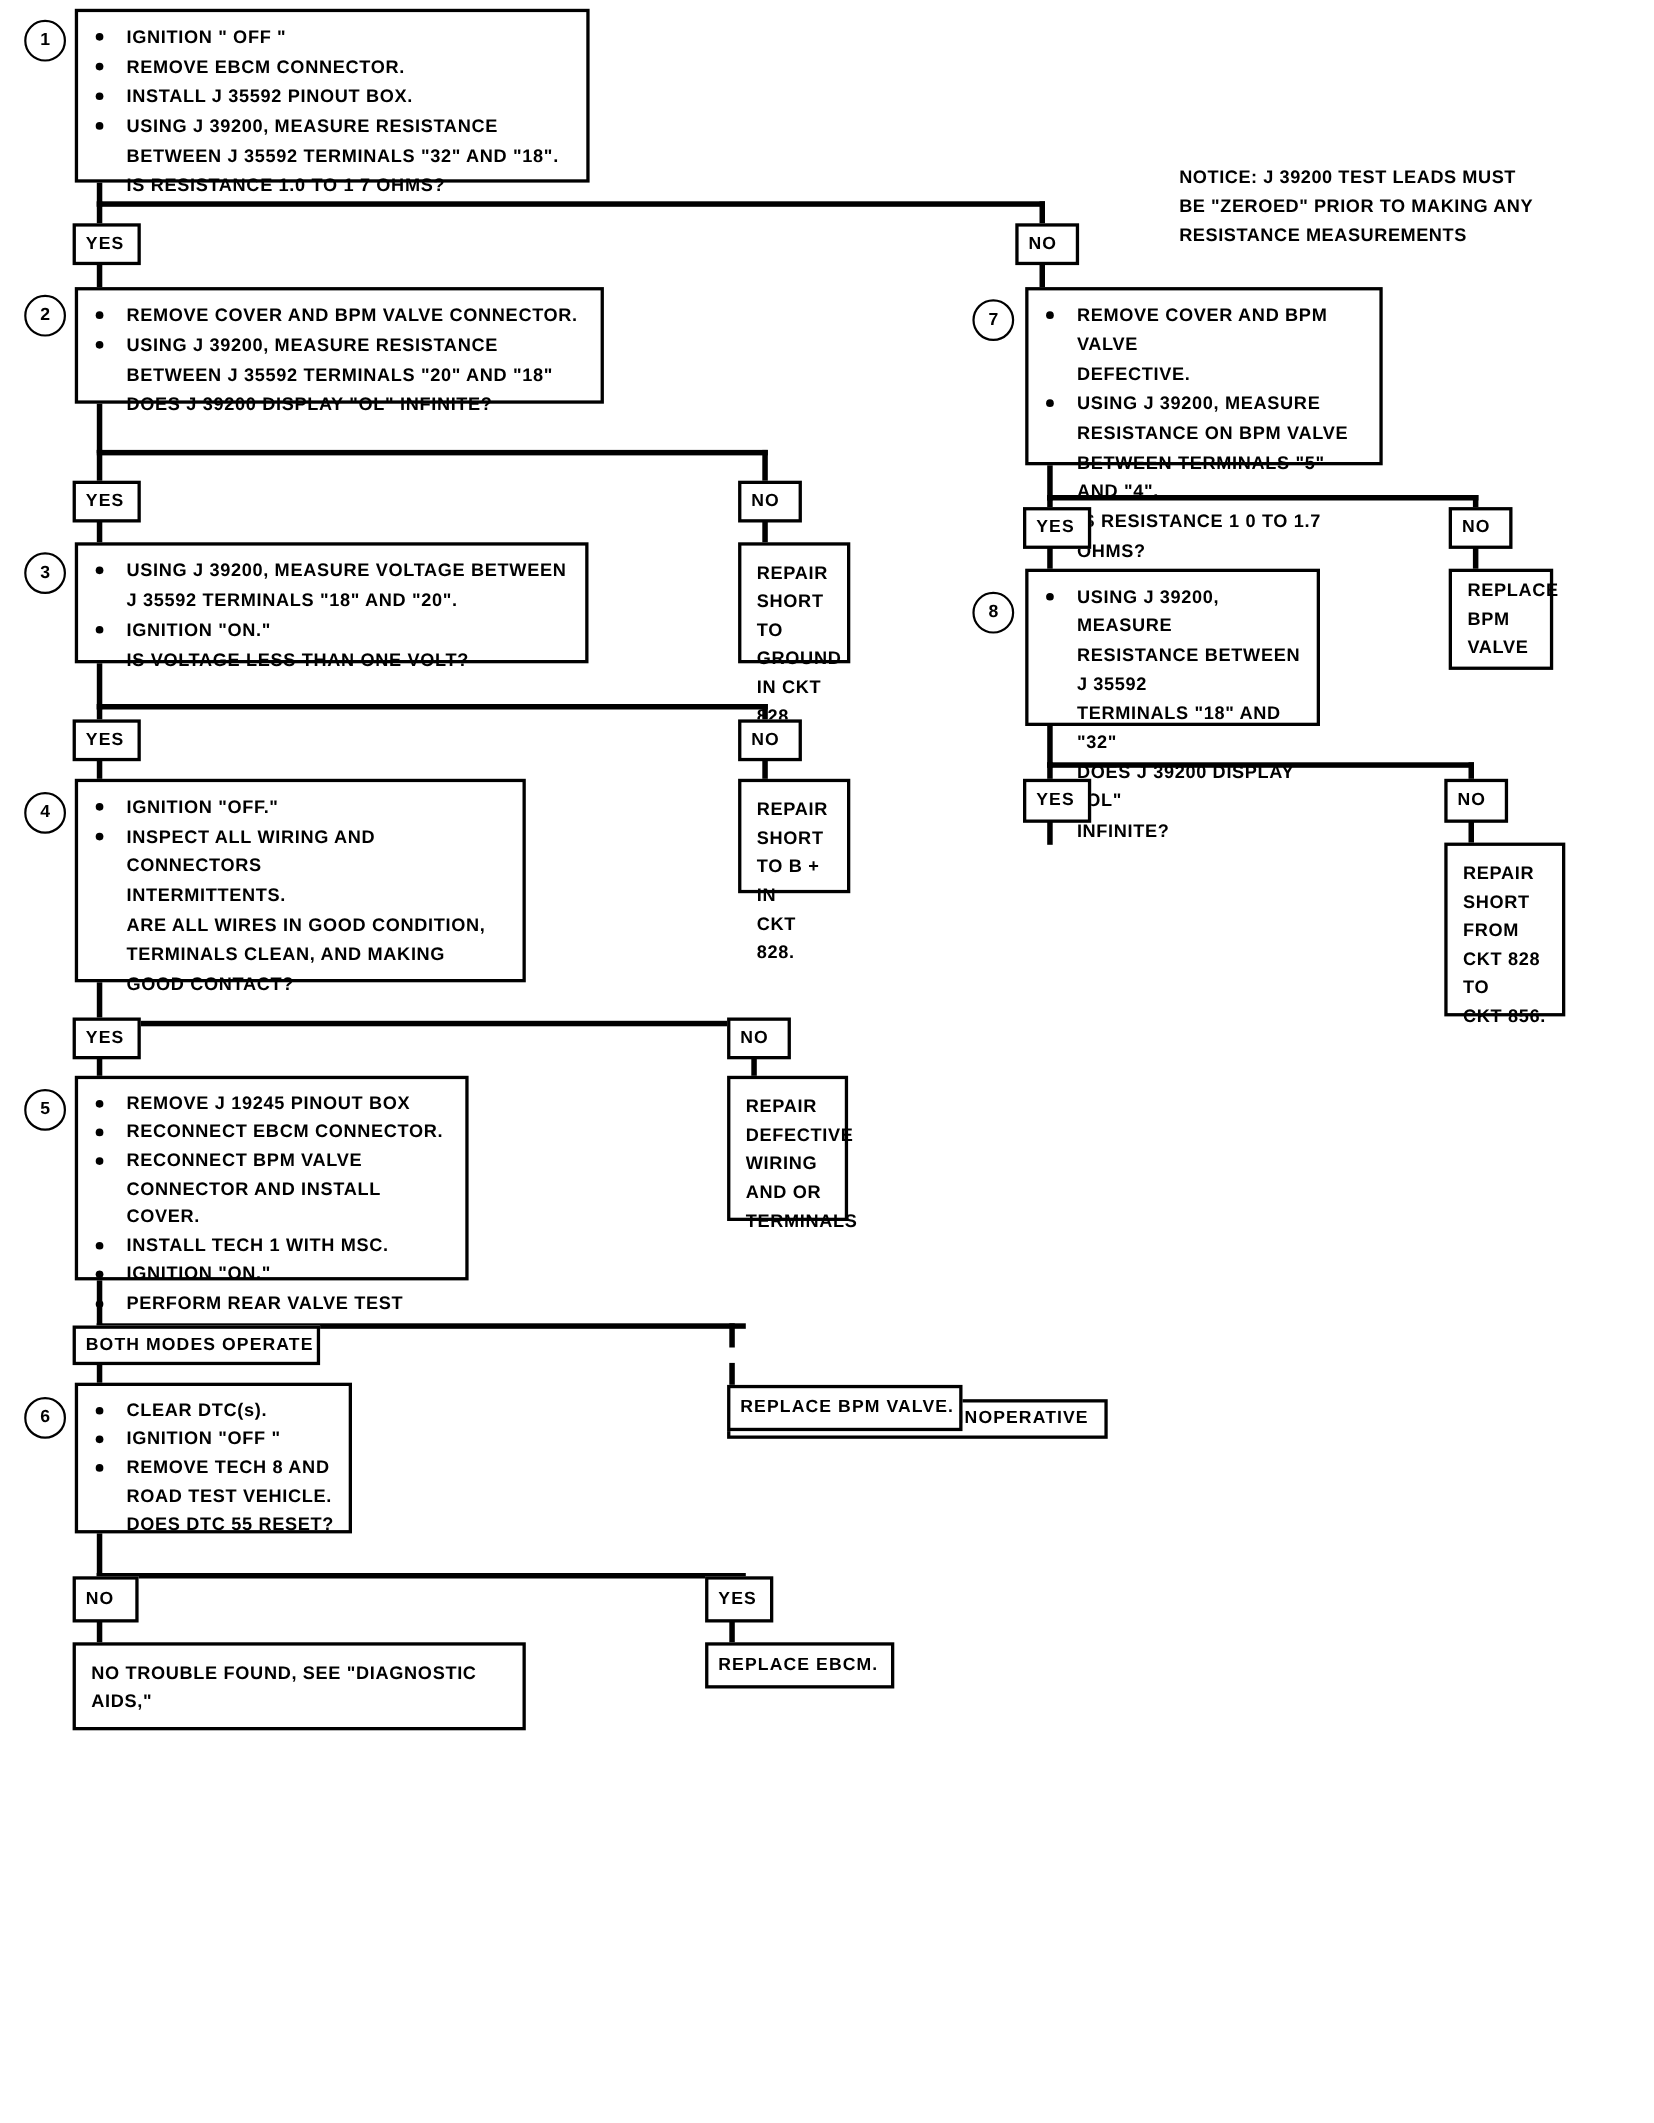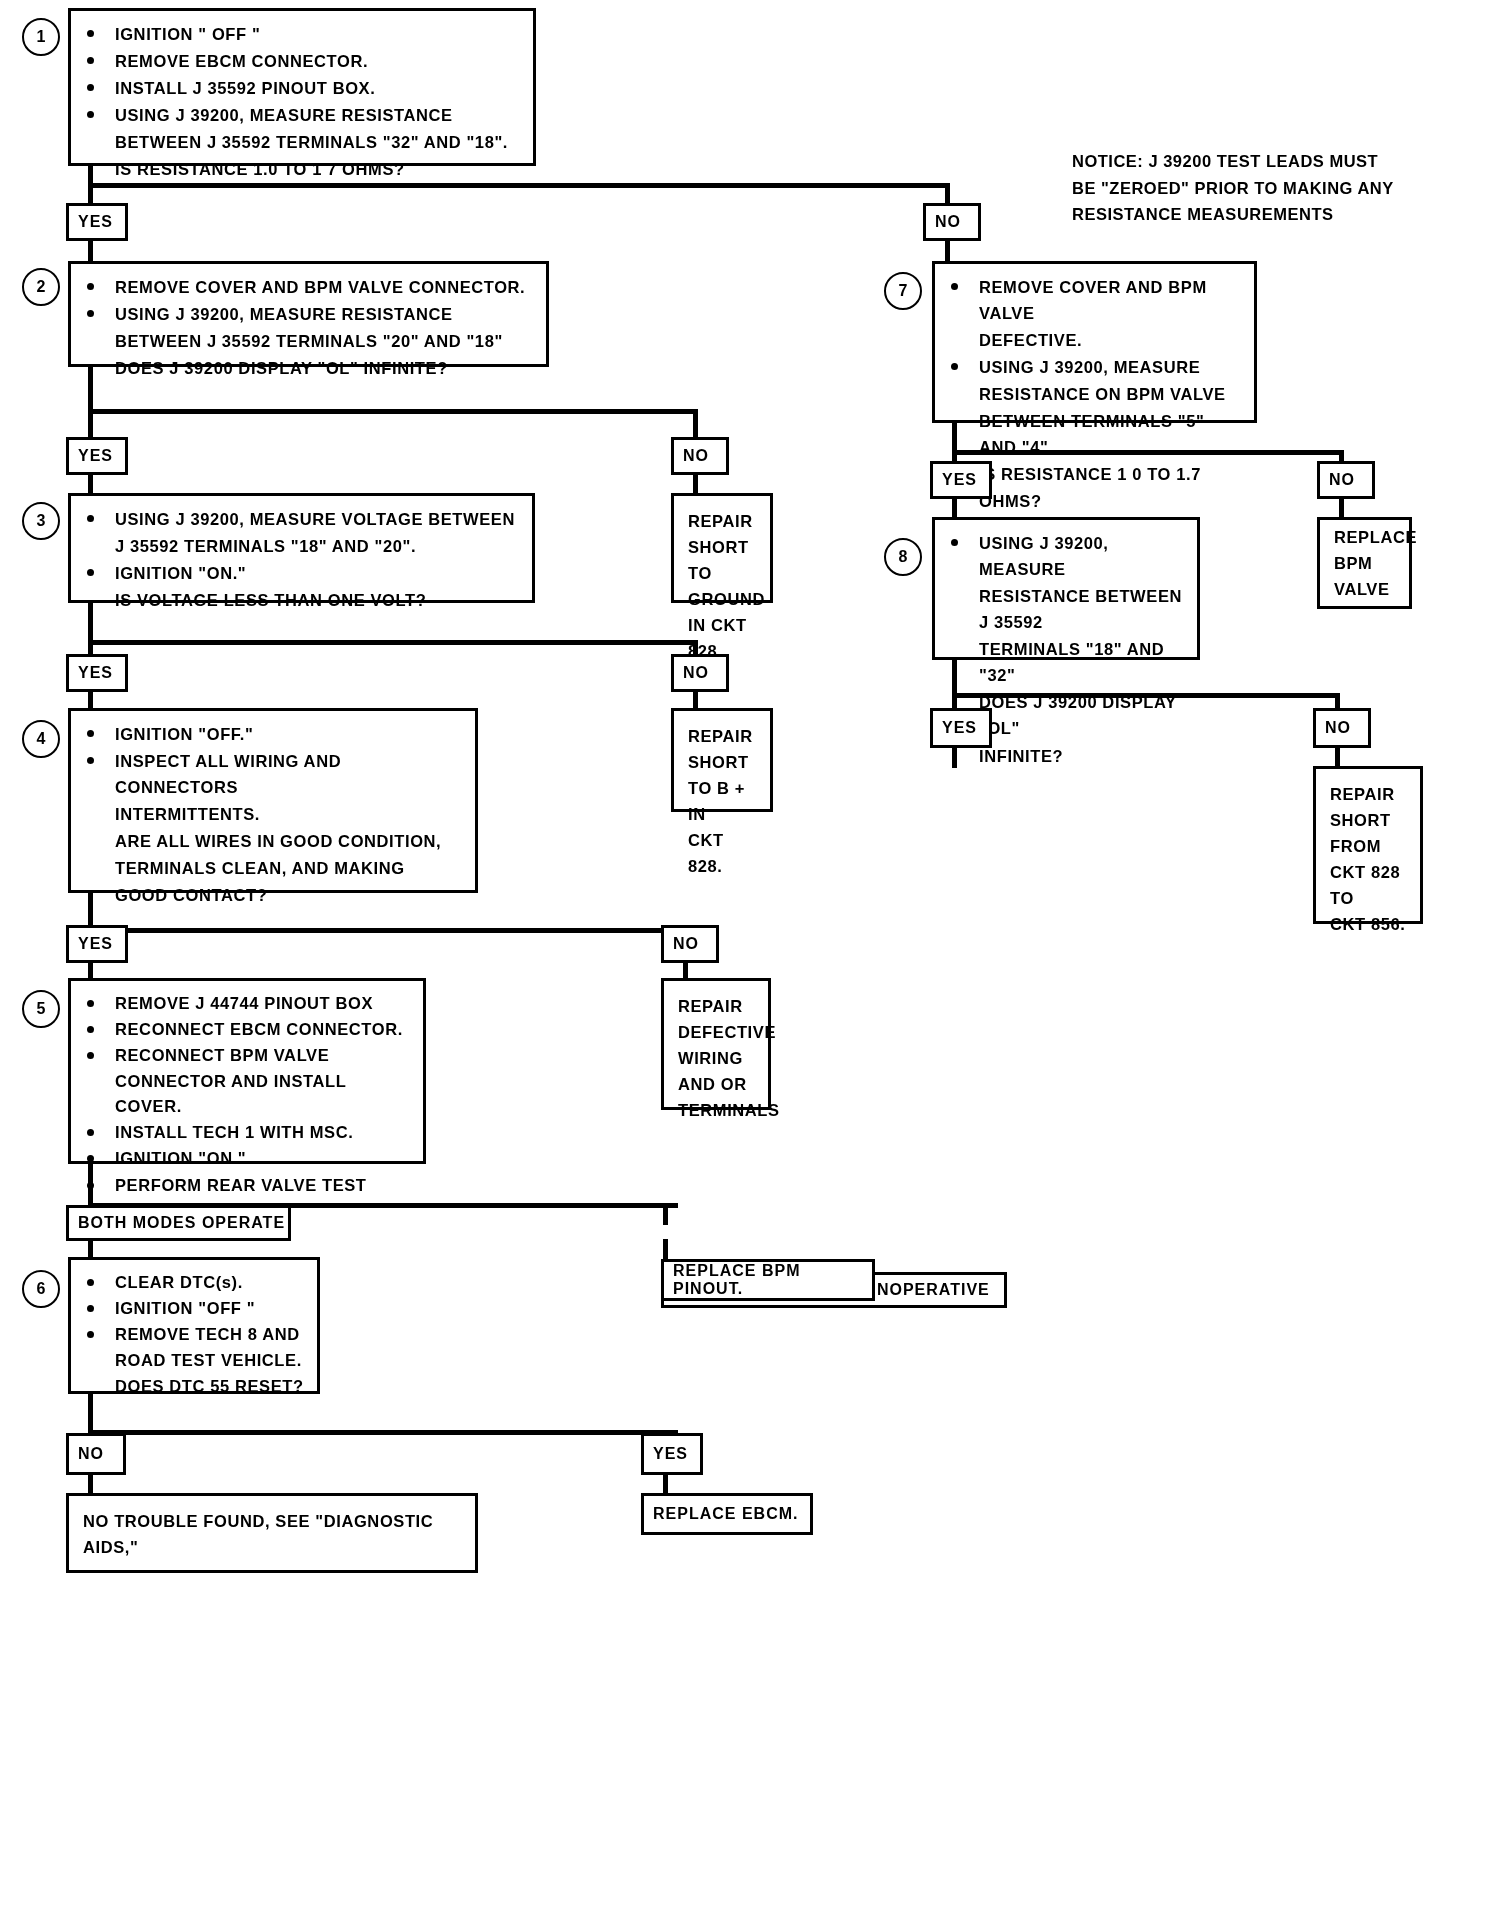--- a/index.html
+++ b/index.html
@@ -209,21 +209,21 @@
 
   <div class="tagbox" style="left:66px; top:925px; width:62px; height:38px;">YES</div>
   <div class="tagbox" style="left:661px; top:925px; width:58px; height:38px;">NO</div>
 
   <div class="ln-v" style="left:88px; top:961px; height:22px;"></div>
   <div class="ln-v" style="left:683px; top:961px; height:22px;"></div>
 
   <div class="circ" style="left:22px; top:990px;">5</div>
   <div class="box" style="left:68px; top:978px; width:358px; height:186px; line-height:1.52;">
     <ul class="bl">
-      <li>REMOVE J 44744 PINOUT BOX</li>
+      <li>REMOVE J 19245 PINOUT BOX</li>
       <li>RECONNECT EBCM CONNECTOR.</li>
       <li>RECONNECT BPM VALVE</li>
       <li class="cont">CONNECTOR AND INSTALL COVER.</li>
       <li>INSTALL TECH 1 WITH MSC.</li>
       <li>IGNITION "ON."</li>
       <li>PERFORM REAR VALVE TEST</li>
     </ul>
   </div>
 
   <div class="box plain" style="left:661px; top:978px; width:110px; height:132px; padding-top:12px; white-space:pre-line;">REPAIR
@@ -247,21 +247,21 @@
   <div class="box" style="left:68px; top:1257px; width:252px; height:137px; line-height:1.52;">
     <ul class="bl">
       <li>CLEAR DTC(s).</li>
       <li>IGNITION "OFF "</li>
       <li>REMOVE TECH 8 AND</li>
       <li class="cont">ROAD TEST VEHICLE.</li>
       <li class="cont">DOES DTC 55 RESET?</li>
     </ul>
   </div>
 
-  <div class="tagbox" style="left:661px; top:1259px; width:214px; height:42px;">REPLACE BPM PINOUT.</div>
+  <div class="tagbox" style="left:661px; top:1259px; width:214px; height:42px;">REPLACE BPM VALVE.</div>
 
   <div class="ln-v" style="left:88px; top:1394px; height:42px;"></div>
   <div class="ln-h" style="left:88px; top:1430px; width:590px;"></div>
   <div class="ln-v" style="left:88px; top:1430px; height:22px;"></div>
   <div class="ln-v" style="left:663px; top:1430px; height:22px;"></div>
 
   <div class="tagbox" style="left:66px; top:1433px; width:60px; height:42px;">NO</div>
   <div class="tagbox" style="left:641px; top:1433px; width:62px; height:42px;">YES</div>
 
   <div class="ln-v" style="left:88px; top:1473px; height:22px;"></div>

